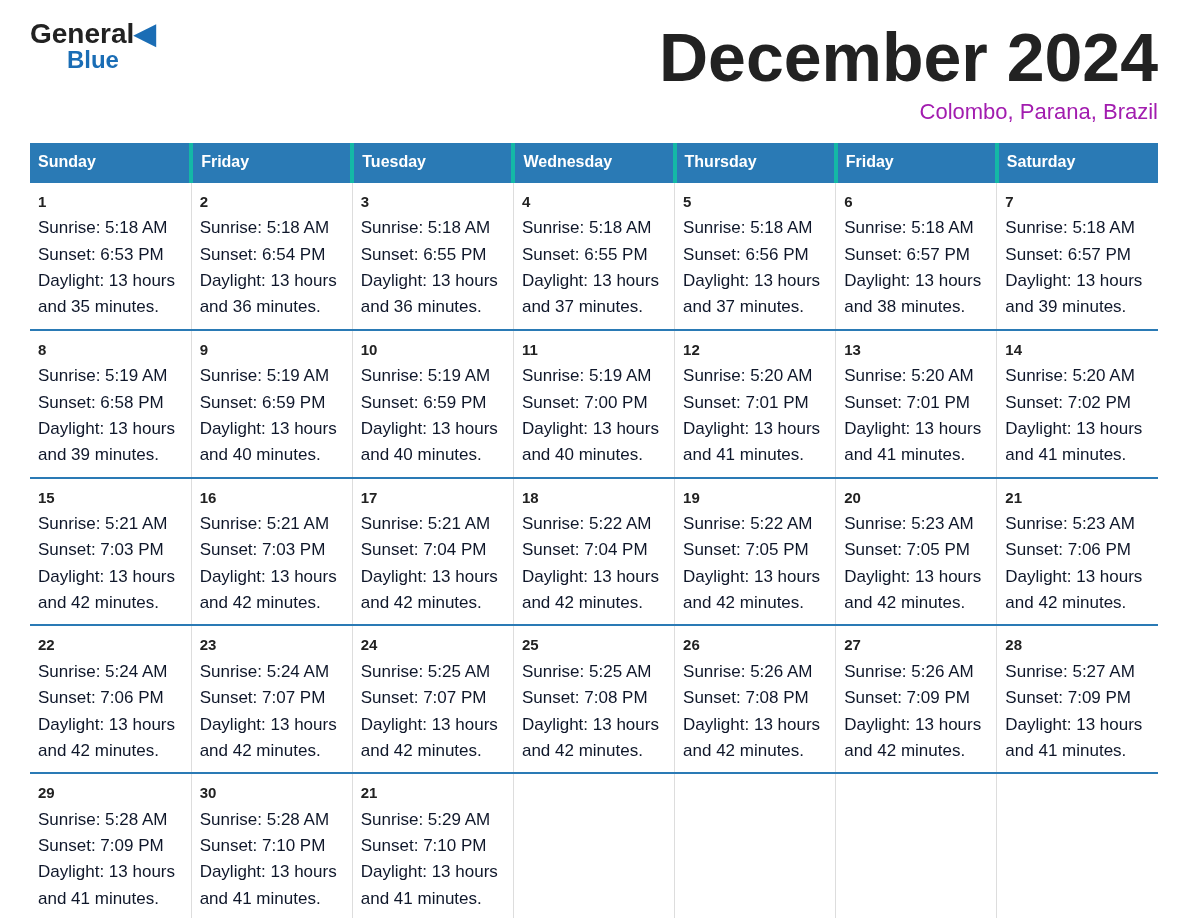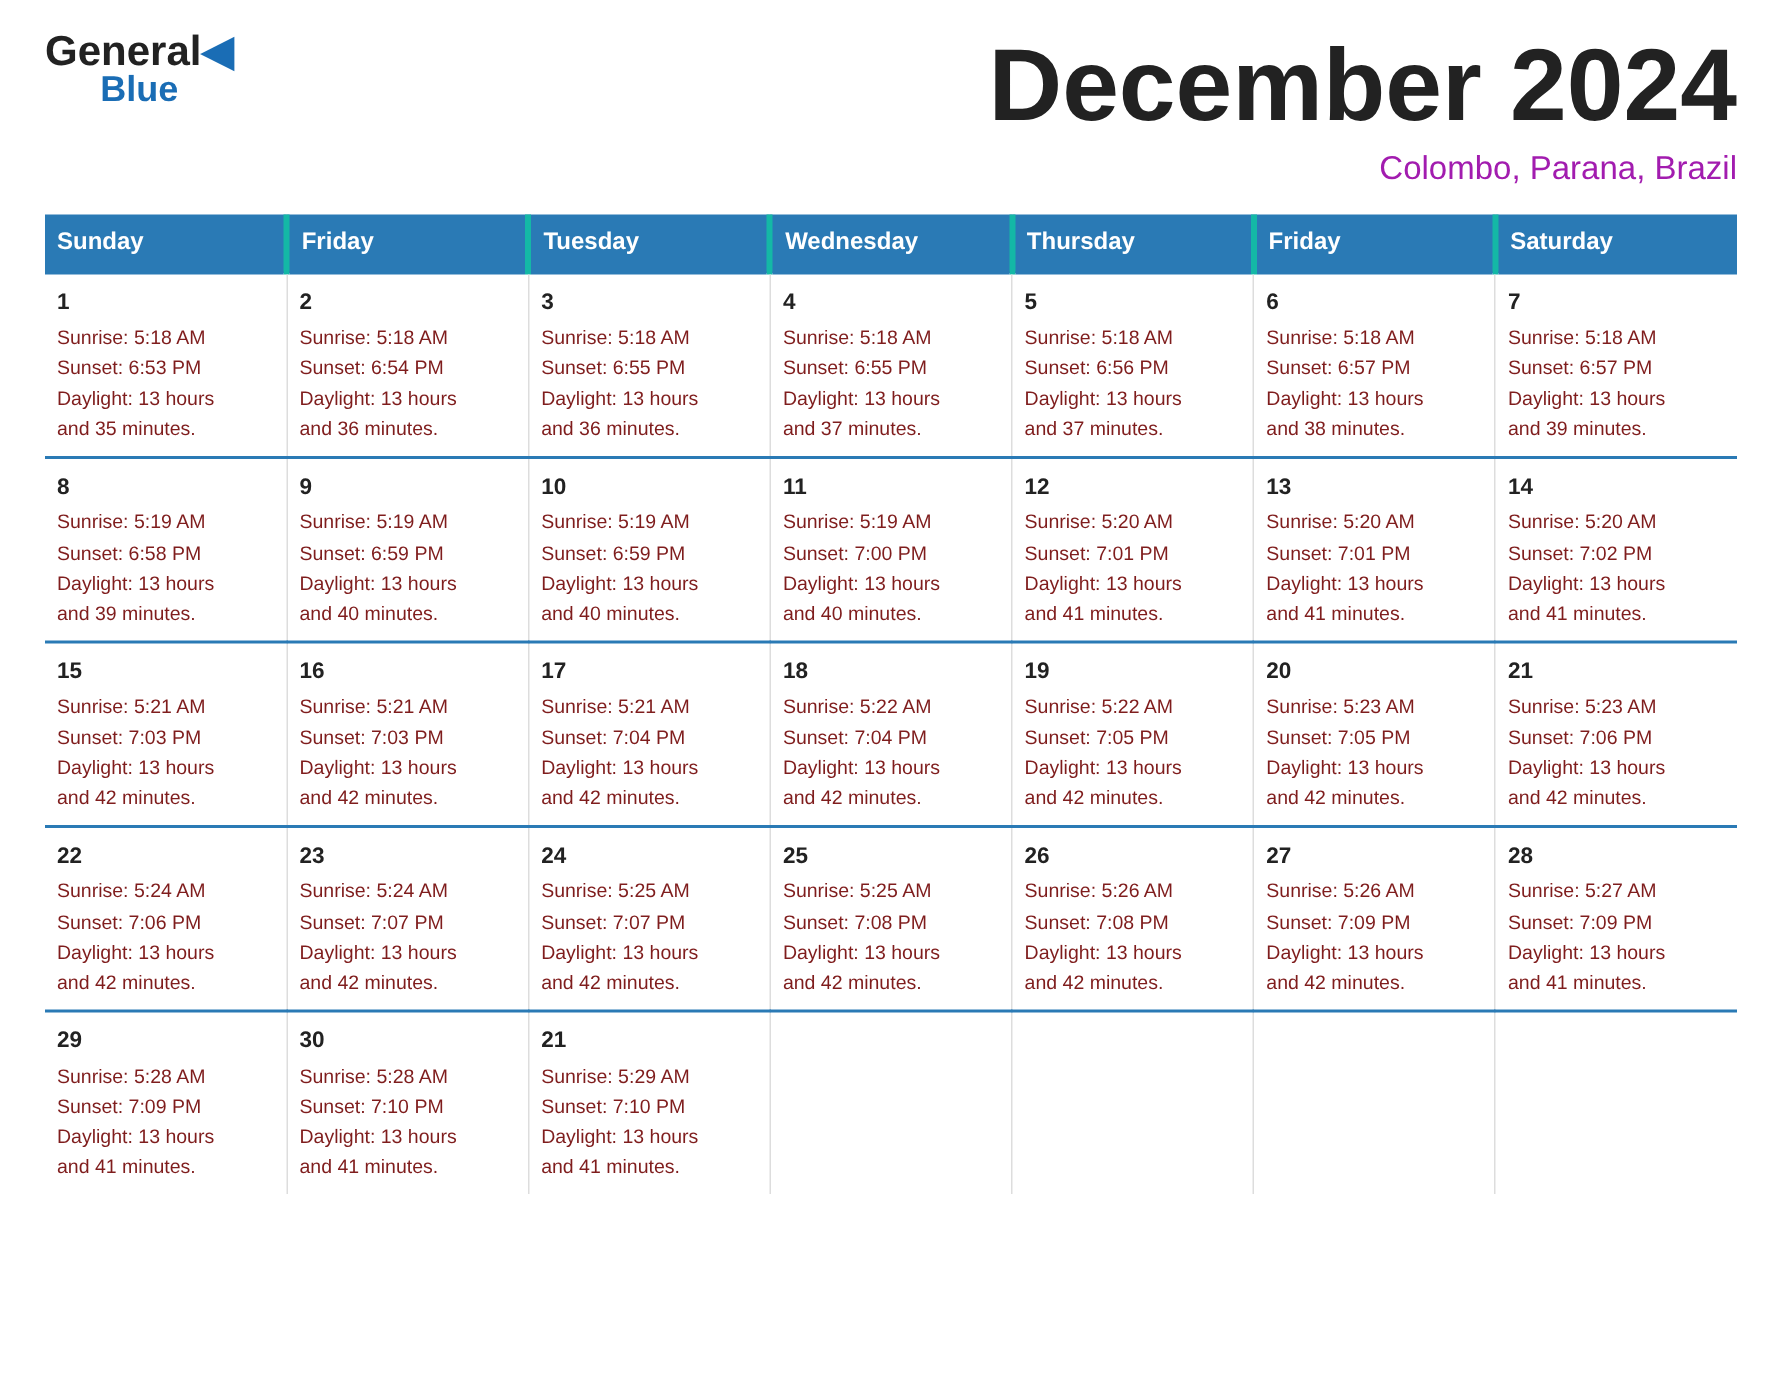--- a/index.html
+++ b/index.html
@@ -83,22 +83,22 @@
     tbody tr td:last-child {
       border-right: none;
     }
     .day-num {
       font-size: 15px;
       font-weight: bold;
       display: block;
       margin-bottom: 2px;
     }
     .day-info {
-      font-size: 13px;
-      color: #7f1d1d;
+      font-size: 17px;
+      color: #0f172a;
       line-height: 1.55;
     }
     .empty-cell {
       background: #fff;
     }
   </style>
 </head>
 <body>
 
 <div class="header">

